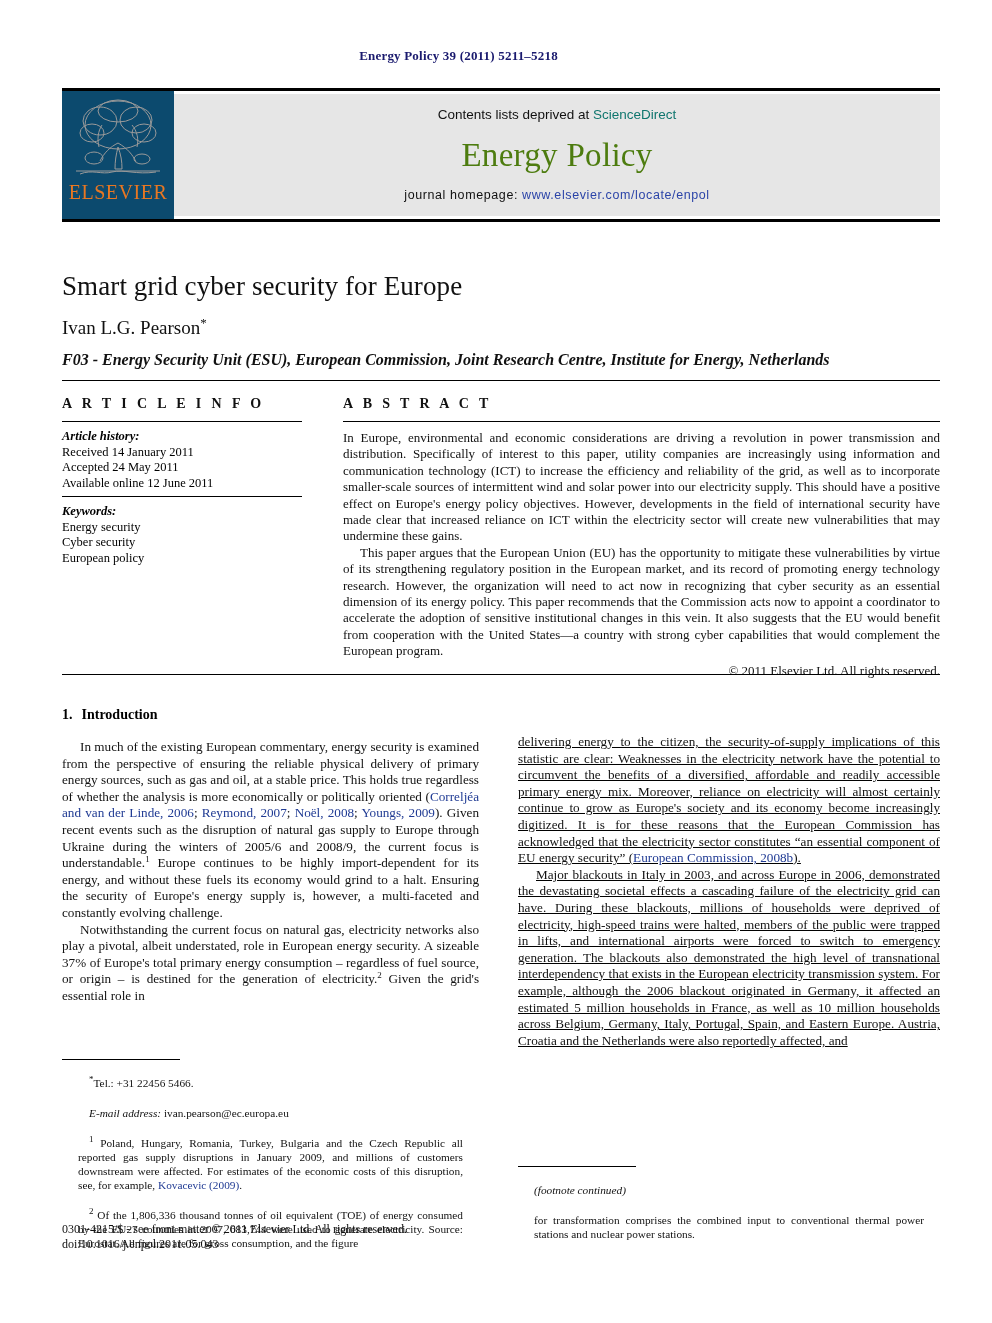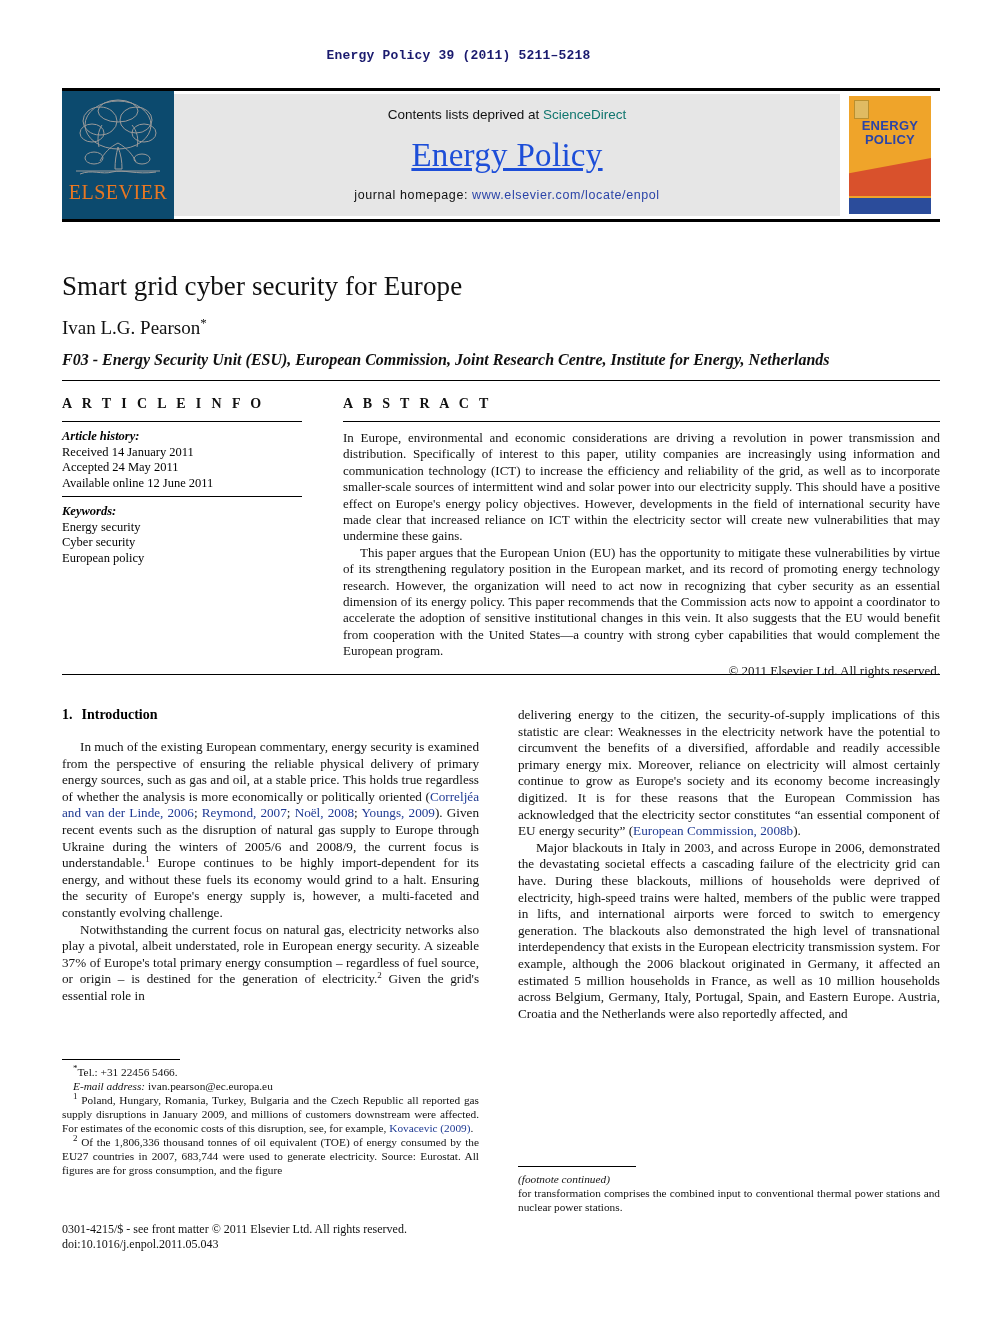--- a/index.html
+++ b/index.html
@@ -22,21 +22,21 @@
     box-sizing: border-box;
   }
 
   
   .running-head {
     position: absolute;
     top: 48px;
     left: 0;
     width: 917px;
     text-align: center;
-    font-family: Liberation Mono, monospace;
+    font-family: Liberation Serif, serif;
     font-size: 13px;
     font-weight: bold;
     color: #1a1a6e;
     letter-spacing: 0.2px;
   }
 
   
   .masthead {
     position: absolute;
     top: 88px;
@@ -85,23 +85,22 @@
     font-size: 13.5px;
     color: #111;
   }
   .contents-line a, .sd-link {
     color: #0f766e;
     text-decoration: none;
   }
   .journal-name {
     font-family: "Liberation Serif", serif;
     font-size: 33px;
-    color: #1d4ed8;
+    color: #4d7c0f;
     letter-spacing: 0.3px;
-    text-decoration: underline;
   }
   .homepage-line {
     font-family: "Liberation Sans", sans-serif;
     font-size: 12.5px;
     color: #111;
     letter-spacing: 0.6px;
   }
   .homepage-line .url { color: #2b44a8; }
 
   .cover-block {
@@ -230,23 +229,24 @@
 
   
   .col-left {
     position: absolute;
     top: 707px;
     left: 62px;
     width: 417px;
   }
   .col-right {
     position: absolute;
-    top: 707px;
+    top: 734px;
     left: 518px;
     width: 422px;
+    text-decoration: underline;
   }
   h2.secnum {
     font-size: 14px;
     font-weight: bold;
     margin: 0 0 16px 0;
     font-family: "Liberation Serif", serif;
   }
   h2.secnum .num { margin-right: 9px; }
   .body-text {
     font-size: 13.2px;
@@ -279,21 +279,21 @@
     border-top: 1px solid #000;
     width: 118px;
     margin-bottom: 5px;
   }
   .fn-text {
     font-size: 11.3px;
     line-height: 14px;
     text-align: justify;
     color: #111;
   }
-  .fn-text p { margin: 0; }
+  .fn-text p { margin: 16px; }
   .fn-text p.indent { text-indent: 11px; }
   .fn-text .italic { font-style: italic; }
   .fn-cont { font-style: italic; font-size: 11.3px; }
 
   
   .imprint {
     position: absolute;
     left: 62px;
     top: 1222px;
     font-size: 12px;
@@ -333,31 +333,20 @@
       </svg>
       <div class="elsevier-word">ELSEVIER</div>
     </div>
 
     <div class="center-band">
       <div class="contents-line"><span>Contents lists deprived at </span><a href="#" class="sd-link">ScienceDirect</a></div>
       <div class="journal-name">Energy Policy</div>
       <div class="homepage-line"><span>journal homepage: </span><span class="url">www.elsevier.com/locate/enpol</span></div>
     </div>
 
-    <div class="cover-block">
-      <div class="cover">
-        <div class="mini-logo"></div>
-        <div class="cover-title">
-          <span>ENERGY</span><br>
-          <span>POLICY</span>
-        </div>
-        <div class="band-red"></div>
-        <div class="band-blue"></div>
-      </div>
-    </div>
   </div>
 
   <div class="title">Smart grid cyber security for Europe</div>
   <div class="author"><span>Ivan L.G. Pearson</span><span class="star">*</span></div>
   <div class="affiliation">F03 - Energy Security Unit (ESU), European Commission, Joint Research Centre, Institute for Energy, Netherlands</div>
   <div class="rule-full rule-title"></div>
 
   <div class="info-col">
     <div class="sec-head">A R T I C L E  I N F O</div>
     <div class="thin-rule"></div>

